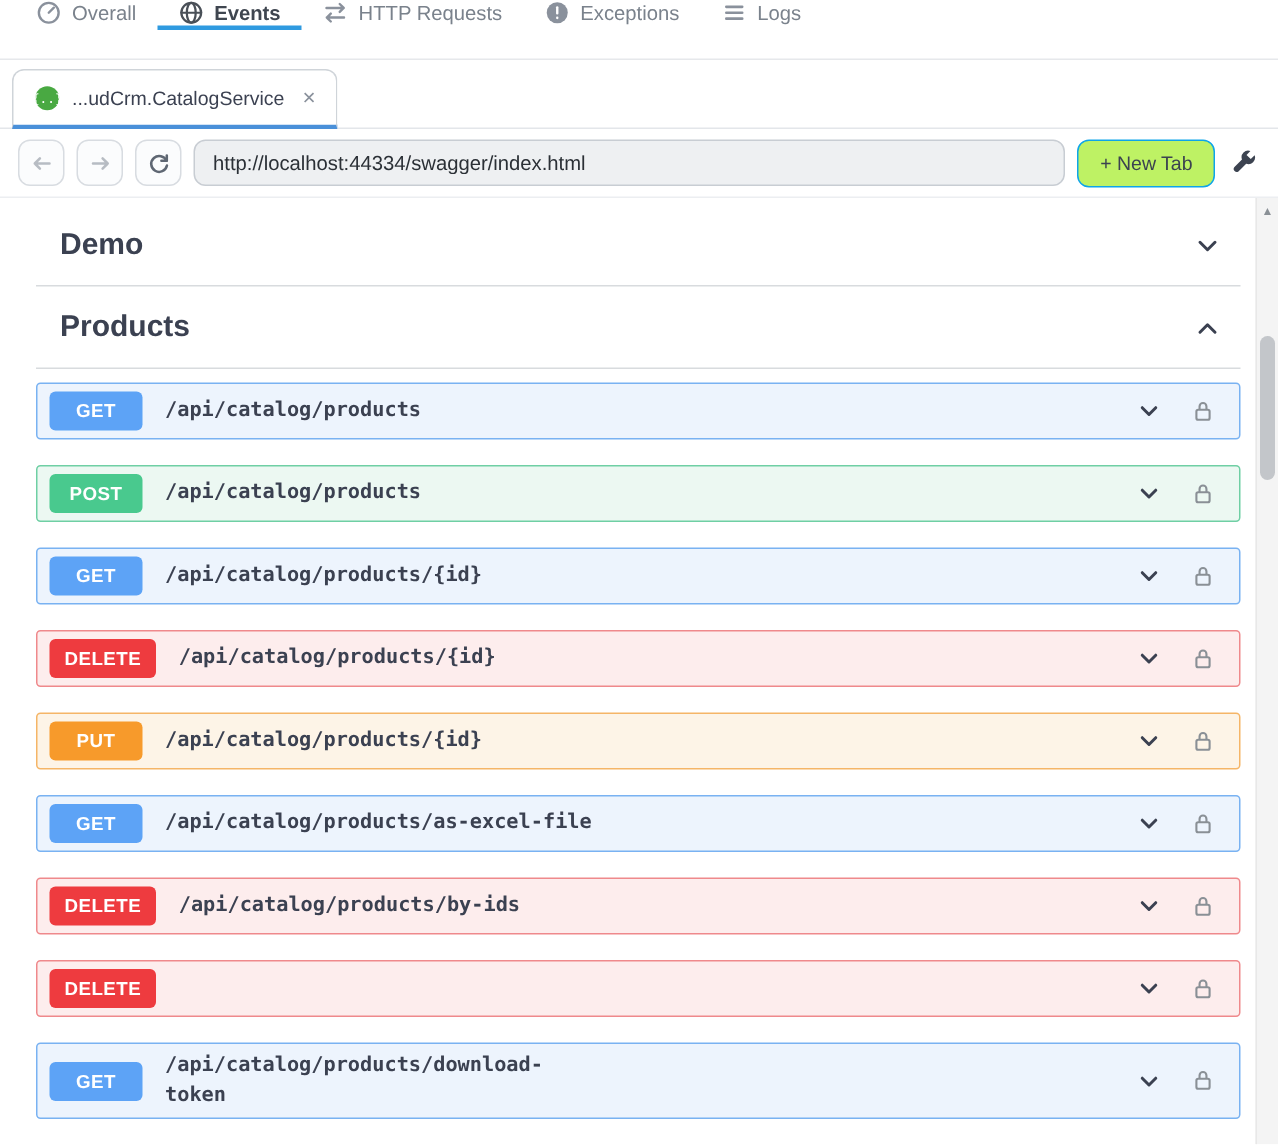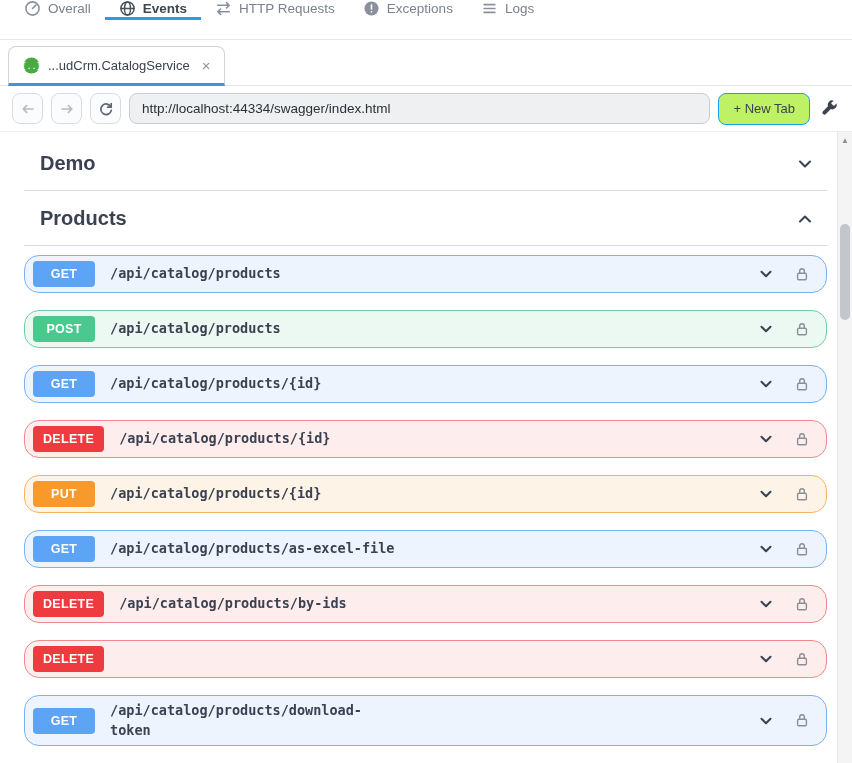--- a/index.html
+++ b/index.html
@@ -160,21 +160,21 @@
     display: flex;
     flex-direction: column;
     gap: 17px;
   }
   .ep-row {
     display: flex;
     align-items: center;
     min-height: 38px;
     border: 1px solid var(--bc, #ccc);
     background: var(--bg, #f5f5f5);
-    border-radius: 15px;
+    border-radius: 3px;
     padding: 5px 16px 5px 8px;
     cursor: pointer;
   }
   .method-badge {
     min-width: 62px;
     padding: 6px 10px;
     border-radius: 4px;
     background: var(--badge, #999);
     color: #ffffff;
     font-size: 12.5px;

